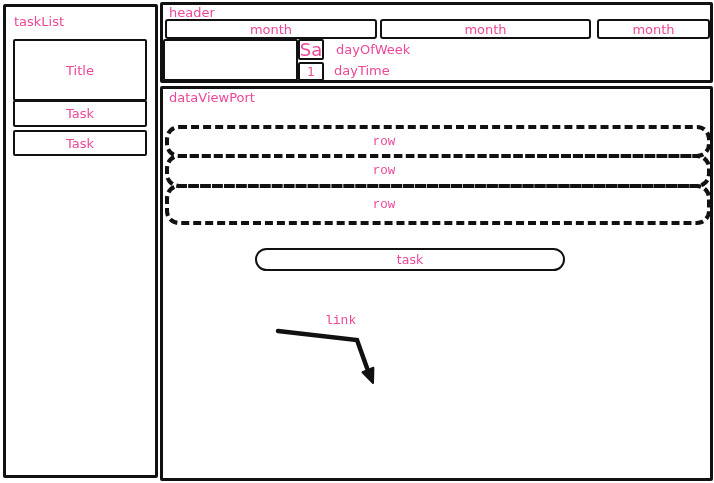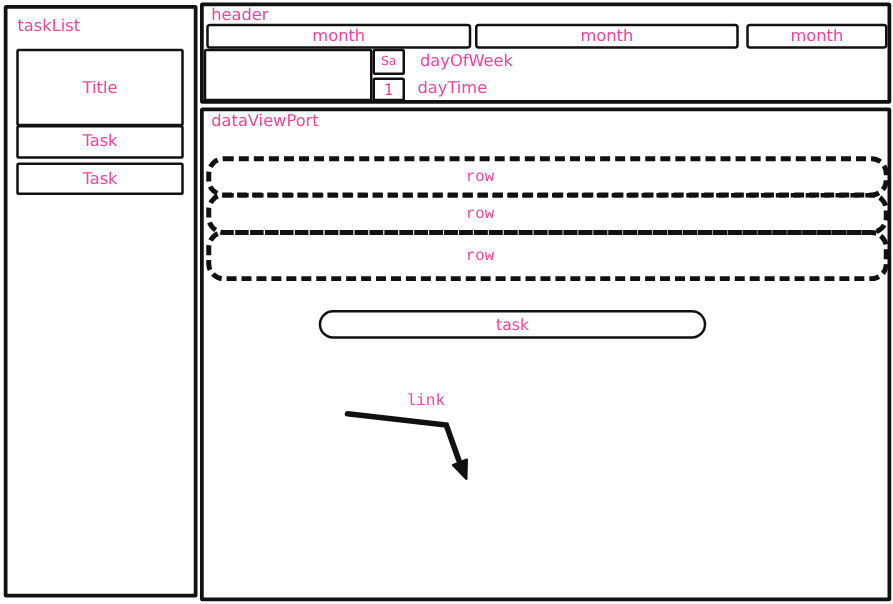--- a/index.html
+++ b/index.html
@@ -61,21 +61,21 @@
     display: flex;
     align-items: flex-end;
     justify-content: center;
     font-size: 13px;
   }
   #month0 { left: 2px;   width: 212px; }
   #month1 { left: 217px; width: 211px; }
   #month2 { left: 434px; width: 113px; }
 
   #emptyWeekBox { left: 0px; top: 34px; width: 135px; height: 42px; }
-  #dowCell  { left: 135px; top: 34px; width: 26px; height: 21px; font-size: 10px; }
+  #dowCell  { left: 135px; top: 34px; width: 26px; height: 21px; font-size: 18px; }
   #timeCell { left: 135px; top: 57px; width: 26px; height: 19px; font-size: 12.5px; }
   #dowLabel  { left: 173px; top: 37px; }
   #timeLabel { left: 171px; top: 58px; }
 
   
   #viewportPanel { left: 160px; top: 86px; width: 553px; height: 395px; padding-left: 32px; }
   #viewportLabel { left: 6px; top: 1px; }
 
   #rowsStack { position: absolute; left: 2px; top: 36px; width: 546px; }
   .dashed-row {

